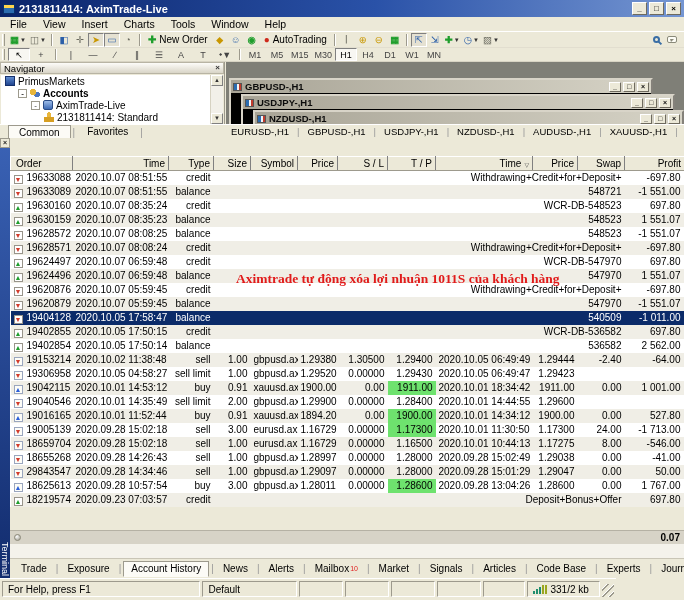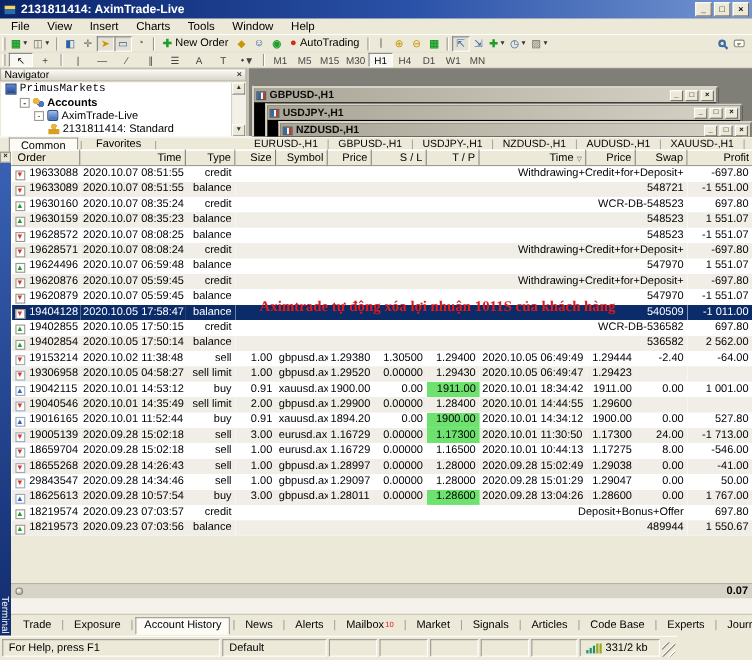--- a/index.html
+++ b/index.html
@@ -79,21 +79,21 @@
   #symbol-tabs{position:absolute;left:225px;top:124px;width:459px;height:14px;background:#ECE9D8;border-top:1px solid #FFF;display:flex;align-items:center;font-size:9.5px;overflow:hidden;}
   .sym-tab{padding:0 6px;white-space:nowrap;}
 
   
   #term-cap{position:absolute;left:0;top:138px;width:10px;height:440px;background:linear-gradient(180deg,#3A62B5,#122C6E);}
   #term-close{position:absolute;left:0;top:0;width:10px;height:10px;background:#ECE9D8;border:1px solid #9D9A8D;font-size:7px;line-height:7px;text-align:center;font-weight:bold;color:#222;}
   #term-cap .vtext{position:absolute;bottom:2px;left:0;width:10px;color:#FFF;font-size:9px;
     writing-mode:vertical-lr;transform:none;letter-spacing:0;line-height:10px;}
 
   
-  #table-wrap{position:absolute;left:10px;top:136px;width:674px;background:#FFF;}
+  #table-wrap{position:absolute;left:10px;top:156px;width:674px;background:#FFF;}
   table{table-layout:fixed;width:674px;border-collapse:collapse;font-size:10px;}
   th{height:14px;background:#ECE9D8;border:1px solid;border-color:#FFF #808080 #9D9A8D #FFF;
      font-weight:normal;padding:0 3px;text-align:right;white-space:nowrap;overflow:hidden;font-size:10px;}
   th.l{text-align:left;padding-left:5px;}
   .sort{font-size:6px;color:#555;margin-left:3px;}
   td{height:14px;padding:0 3px;white-space:nowrap;overflow:hidden;text-align:right;font-size:10px;}
   td.c-order{text-align:left;padding-left:2px;}
   tbody tr:nth-child(even) td{background:#F0EEE6;}
   tbody tr.sel td{background:#0B2B69 !important;color:#FFF;}
   td.tpg{background:#6EE26E !important;color:#000 !important;}
@@ -272,21 +272,21 @@
     </span>
 </div>
 
 <div id="navigator">
   <div class="nav-title">
     <span>Navigator</span>
     <span class="x">×</span>
   </div>
   <div class="nav-body">
     <div id="nav-tree">
-        <div class="tree-row" style="padding-left: 4px; font-family: Liberation Mono, monospace;">
+        <div class="tree-row" style="padding-left: 4px;">
           <span class="ni ni-logo"></span>
           <span>PrimusMarkets</span>
         </div>
         <div class="tree-row b" style="padding-left: 17px;">
           <span class="expander">-</span>
           <span class="ni ni-accounts"></span>
           <span>Accounts</span>
         </div>
         <div class="tree-row" style="padding-left: 30px;">
           <span class="expander">-</span>
@@ -437,20 +437,27 @@
           <td class="pr">-1 551.07</td>
         </tr>
         <tr>
           <td class="c-order"><span class="ric ric-down"></span><span>19628571</span></td>
           <td>2020.10.07 08:08:24</td>
           <td>credit</td>
           <td colspan="8">Withdrawing+Credit+for+Deposit+</td>
           <td class="pr">-697.80</td>
         </tr>
         <tr>
+          <td class="c-order"><span class="ric ric-up"></span><span>19624497</span></td>
+          <td>2020.10.07 06:59:48</td>
+          <td>credit</td>
+          <td colspan="8">WCR-DB-547970</td>
+          <td class="pr">697.80</td>
+        </tr>
+        <tr>
           <td class="c-order"><span class="ric ric-up"></span><span>19624496</span></td>
           <td>2020.10.07 06:59:48</td>
           <td>balance</td>
           <td colspan="8">547970</td>
           <td class="pr">1 551.07</td>
         </tr>
         <tr>
           <td class="c-order"><span class="ric ric-down"></span><span>19620876</span></td>
           <td>2020.10.07 05:59:45</td>
           <td>credit</td>
@@ -624,27 +631,20 @@
           <td>1.28600</td>
           <td>0.00</td>
           <td class="pr">1 767.00</td>
         </tr>
         <tr>
           <td class="c-order"><span class="ric ric-up"></span><span>18219574</span></td>
           <td>2020.09.23 07:03:57</td>
           <td>credit</td>
           <td colspan="8">Deposit+Bonus+Offer</td>
           <td class="pr">697.80</td>
-        </tr>
-        <tr>
-          <td class="c-order"><span class="ric ric-up"></span><span>18219573</span></td>
-          <td>2020.09.23 07:03:56</td>
-          <td>balance</td>
-          <td colspan="8">489944</td>
-          <td class="pr">1 550.67</td>
         </tr>
       </tbody>
   </table>
 </div>
 
 <div id="overlay-text" style="color: rgb(225, 27, 27);">Aximtrade tự động xóa lợi nhuận 1011S của khách hàng</div>
 
 <div id="summary">
   <span class="sph"></span>
   <span class="tot">0.07</span>

